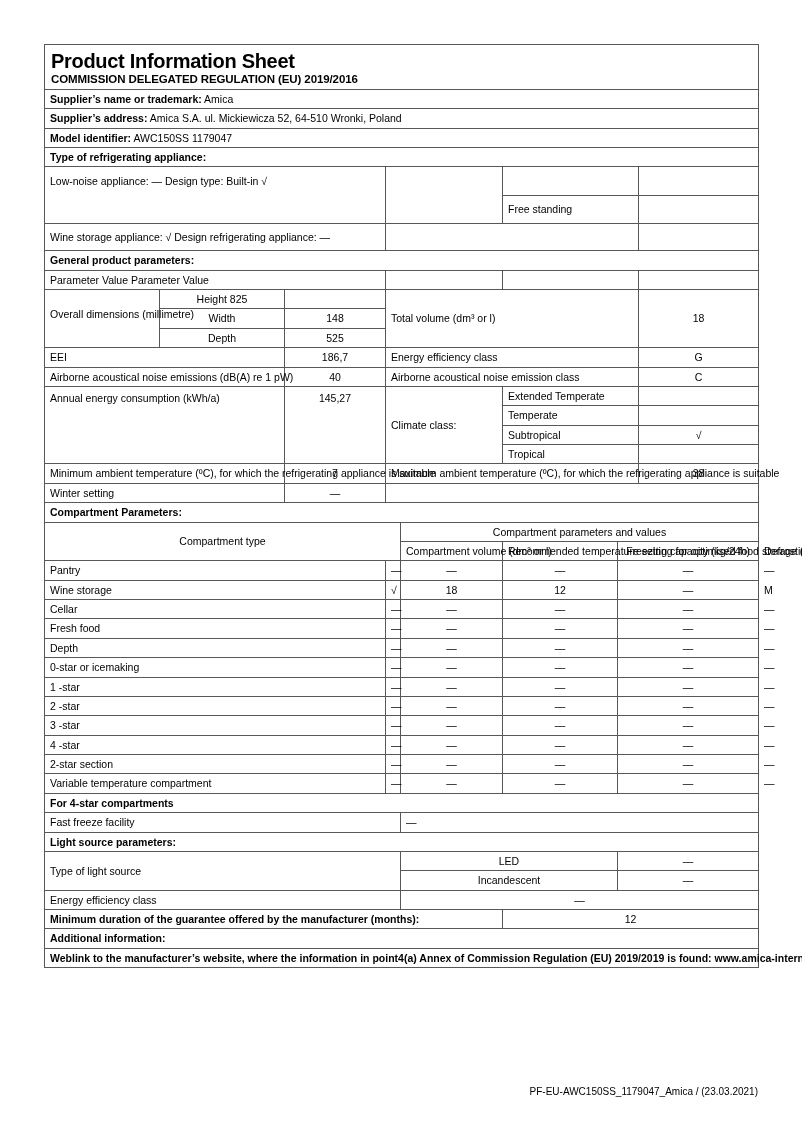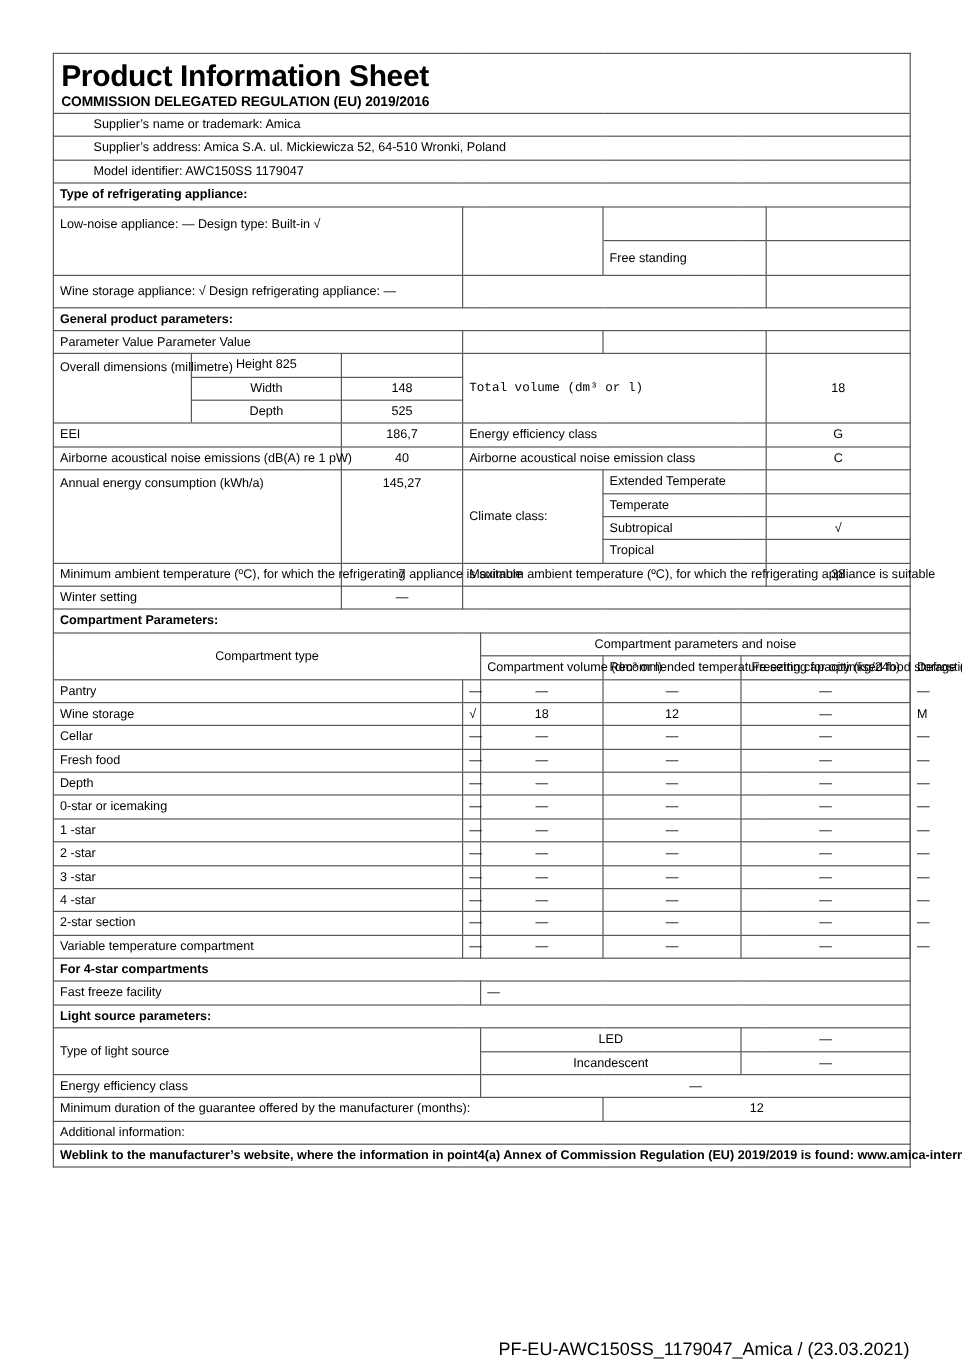--- a/index.html
+++ b/index.html
@@ -34,33 +34,33 @@
     vertical-align: middle;
     overflow: visible;
     white-space: nowrap;
   }
   .title-cell {
     border: 1px solid #58585a;
     border-bottom: none !important;
     padding: 6px 6px 0 6px !important;
   }
   .doc-title {
-    font-size: 25px;
+    font-size: 20px;
     font-weight: bold;
     letter-spacing: -0.3px;
     line-height: 1.06;
     margin: 0 0 1px 0;
   }
   .doc-sub {
     font-size: 11.5px;
     font-weight: bold;
     letter-spacing: -0.1px;
     margin: 0 0 2px 0;
   }
-  .b { font-weight: normal; margin-left: 28px; }
+  .b { font-weight: bold; }
   .c { text-align: center; }
   .l { text-align: left; }
   .nb-right { border-right: none !important; }
   .nb-bottom { border-bottom: none !important; }
   .nb-top { border-top: none !important; }
   .wrap { white-space: normal; }
   .tiny {
     font-size: 7.6px;
     line-height: 1.12;
     white-space: normal;
@@ -88,24 +88,24 @@
   }
   .big-link {
     font-size: 12.6px;
     font-weight: bold;
     line-height: 1.25;
     white-space: normal;
   }
   .footer {
     position: absolute;
     left: 44px;
-    top: 1116px;
+    top: 1086px;
     width: 714px;
     text-align: right;
-    font-size: 15px;
+    font-size: 10px;
   }
   .two-line { white-space: normal; line-height: 1.14; margin-top: 27px; }
 </style>
 </head>
 <body>
 
 <div class="page">
   <table class="sheet">
     <colgroup>
       <col style="width:115px">
@@ -180,24 +180,24 @@
     </tr>
 
     <tr>
       <td colspan="3">Parameter Value Parameter Value</td>
       <td colspan="2">&nbsp;</td>
       <td colspan="2">&nbsp;</td>
       <td>&nbsp;</td>
     </tr>
 
     <tr>
-      <td rowspan="3" class="wrap nb-right" style="vertical-align:top;padding-top:5px;">Overall dimensions (millimetre)</td>
+      <td rowspan="3" class="wrap nb-right" style="vertical-align:top;padding-top:18px;">Overall dimensions (millimetre)</td>
       <td class="c">Height 825</td>
       <td class="c"></td>
-      <td rowspan="3" colspan="4" class="l" style="vertical-align:middle;font-family:Liberation Mono, monospace;">Total volume (dm³ or l)</td>
+      <td rowspan="3" colspan="4" class="l" style="vertical-align:middle;">Total volume (dm³ or l)</td>
       <td rowspan="3" class="c">18</td>
     </tr>
     <tr>
       <td class="c">Width</td>
       <td class="c">148</td>
     </tr>
     <tr>
       <td class="c">Depth</td>
       <td class="c">525</td>
     </tr>
@@ -248,21 +248,21 @@
       <td class="c">—</td>
       <td colspan="5">&nbsp;</td>
     </tr>
 
     <tr>
       <td colspan="8" class="sect">Compartment Parameters:</td>
     </tr>
 
     <tr>
       <td colspan="4" rowspan="2" class="c" style="vertical-align:middle;">Compartment type</td>
-      <td colspan="4" class="c">Compartment parameters and noise</td>
+      <td colspan="4" class="c">Compartment parameters and values</td>
     </tr>
     <tr>
       <td class="mid-small" style="vertical-align:middle;">Compartment volume (dm³ or l)</td>
       <td class="tiny" style="vertical-align:middle;">Recommended temperature setting for optimised food storage (ºC) These settings shall not contradict the storage conditions set out in Annex IV, Table 3</td>
       <td colspan="2" class="mid-small" style="vertical-align:middle;">Freezing capacity (kg/24h)</td>
       <td class="mid-small" style="vertical-align:middle;">Defrosting type (auto-defrost=A, manual defrost=M)</td>
     </tr>
 
     <tr>
       <td colspan="3">Pantry</td>

